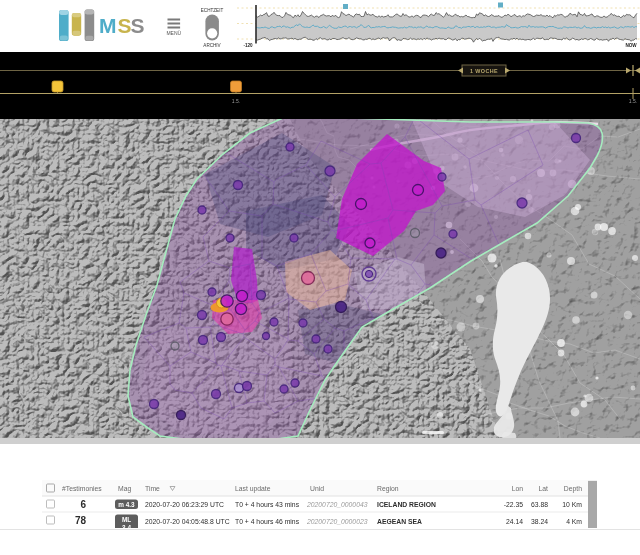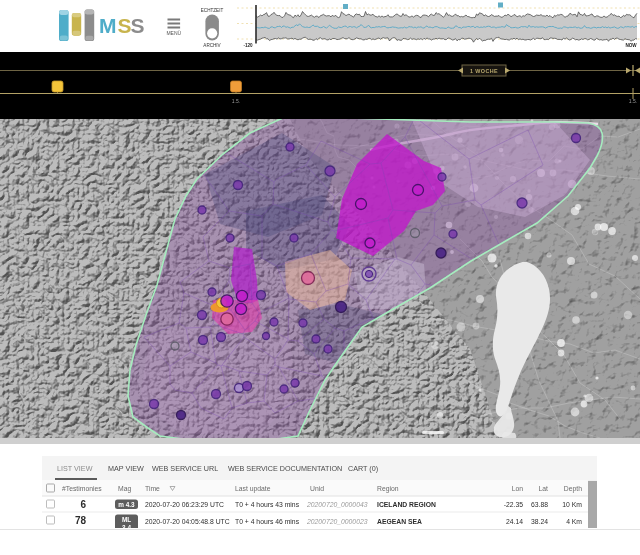--- a/index.html
+++ b/index.html
@@ -414,28 +414,20 @@
         <circle cx="181" cy="296" r="4.5" fill="#482184" stroke="#2a1052" stroke-width="1.3" opacity="0.88"></circle>
       </g>
 <rect x="422" y="312" width="22" height="3" rx="1.5" fill="#ffffff" opacity="0.75"></rect>
     </svg>
   </div>
 
 <div id="strip" class="abs"></div>
 <div id="hline" class="abs"></div>
 
 <div id="panel" class="abs">
-  <div id="tabs" class="abs">
-    <span class="tab" style="left:15px;color:#8b8b8b;">LIST VIEW</span>
-    <span class="tab" style="left:66px;">MAP VIEW</span>
-    <span class="tab" style="left:110px;">WEB SERVICE URL</span>
-    <span class="tab" style="left:186px;">WEB SERVICE DOCUMENTATION</span>
-    <span class="tab" style="left:306px;">CART (0)</span>
-    <div class="abs" style="left:13px;top:22px;width:42px;height:2px;background:#5a5a5a;"></div>
-  </div>
   <svg class="abs" style="left:0;top:24px" width="555" height="48" viewBox="0 0 555 48">
     <rect x="0" y="0" width="546" height="16" fill="#fafafa"></rect>
     <line x1="0" y1="16" x2="555" y2="16" stroke="#e2e2e2" stroke-width="1"></line>
     <line x1="0" y1="32" x2="555" y2="32" stroke="#ebebeb" stroke-width="1"></line>
 
     <g font-size="6.8" fill="#6b6b6b">
       <rect x="4.5" y="4" width="8" height="8" rx="1" fill="none" stroke="#a9a9a9" stroke-width="1"></rect>
       <text x="20" y="10.5">#Testimonies</text>
       <text x="76" y="10.5">Mag</text>
       <text x="103" y="10.5">Time</text>

